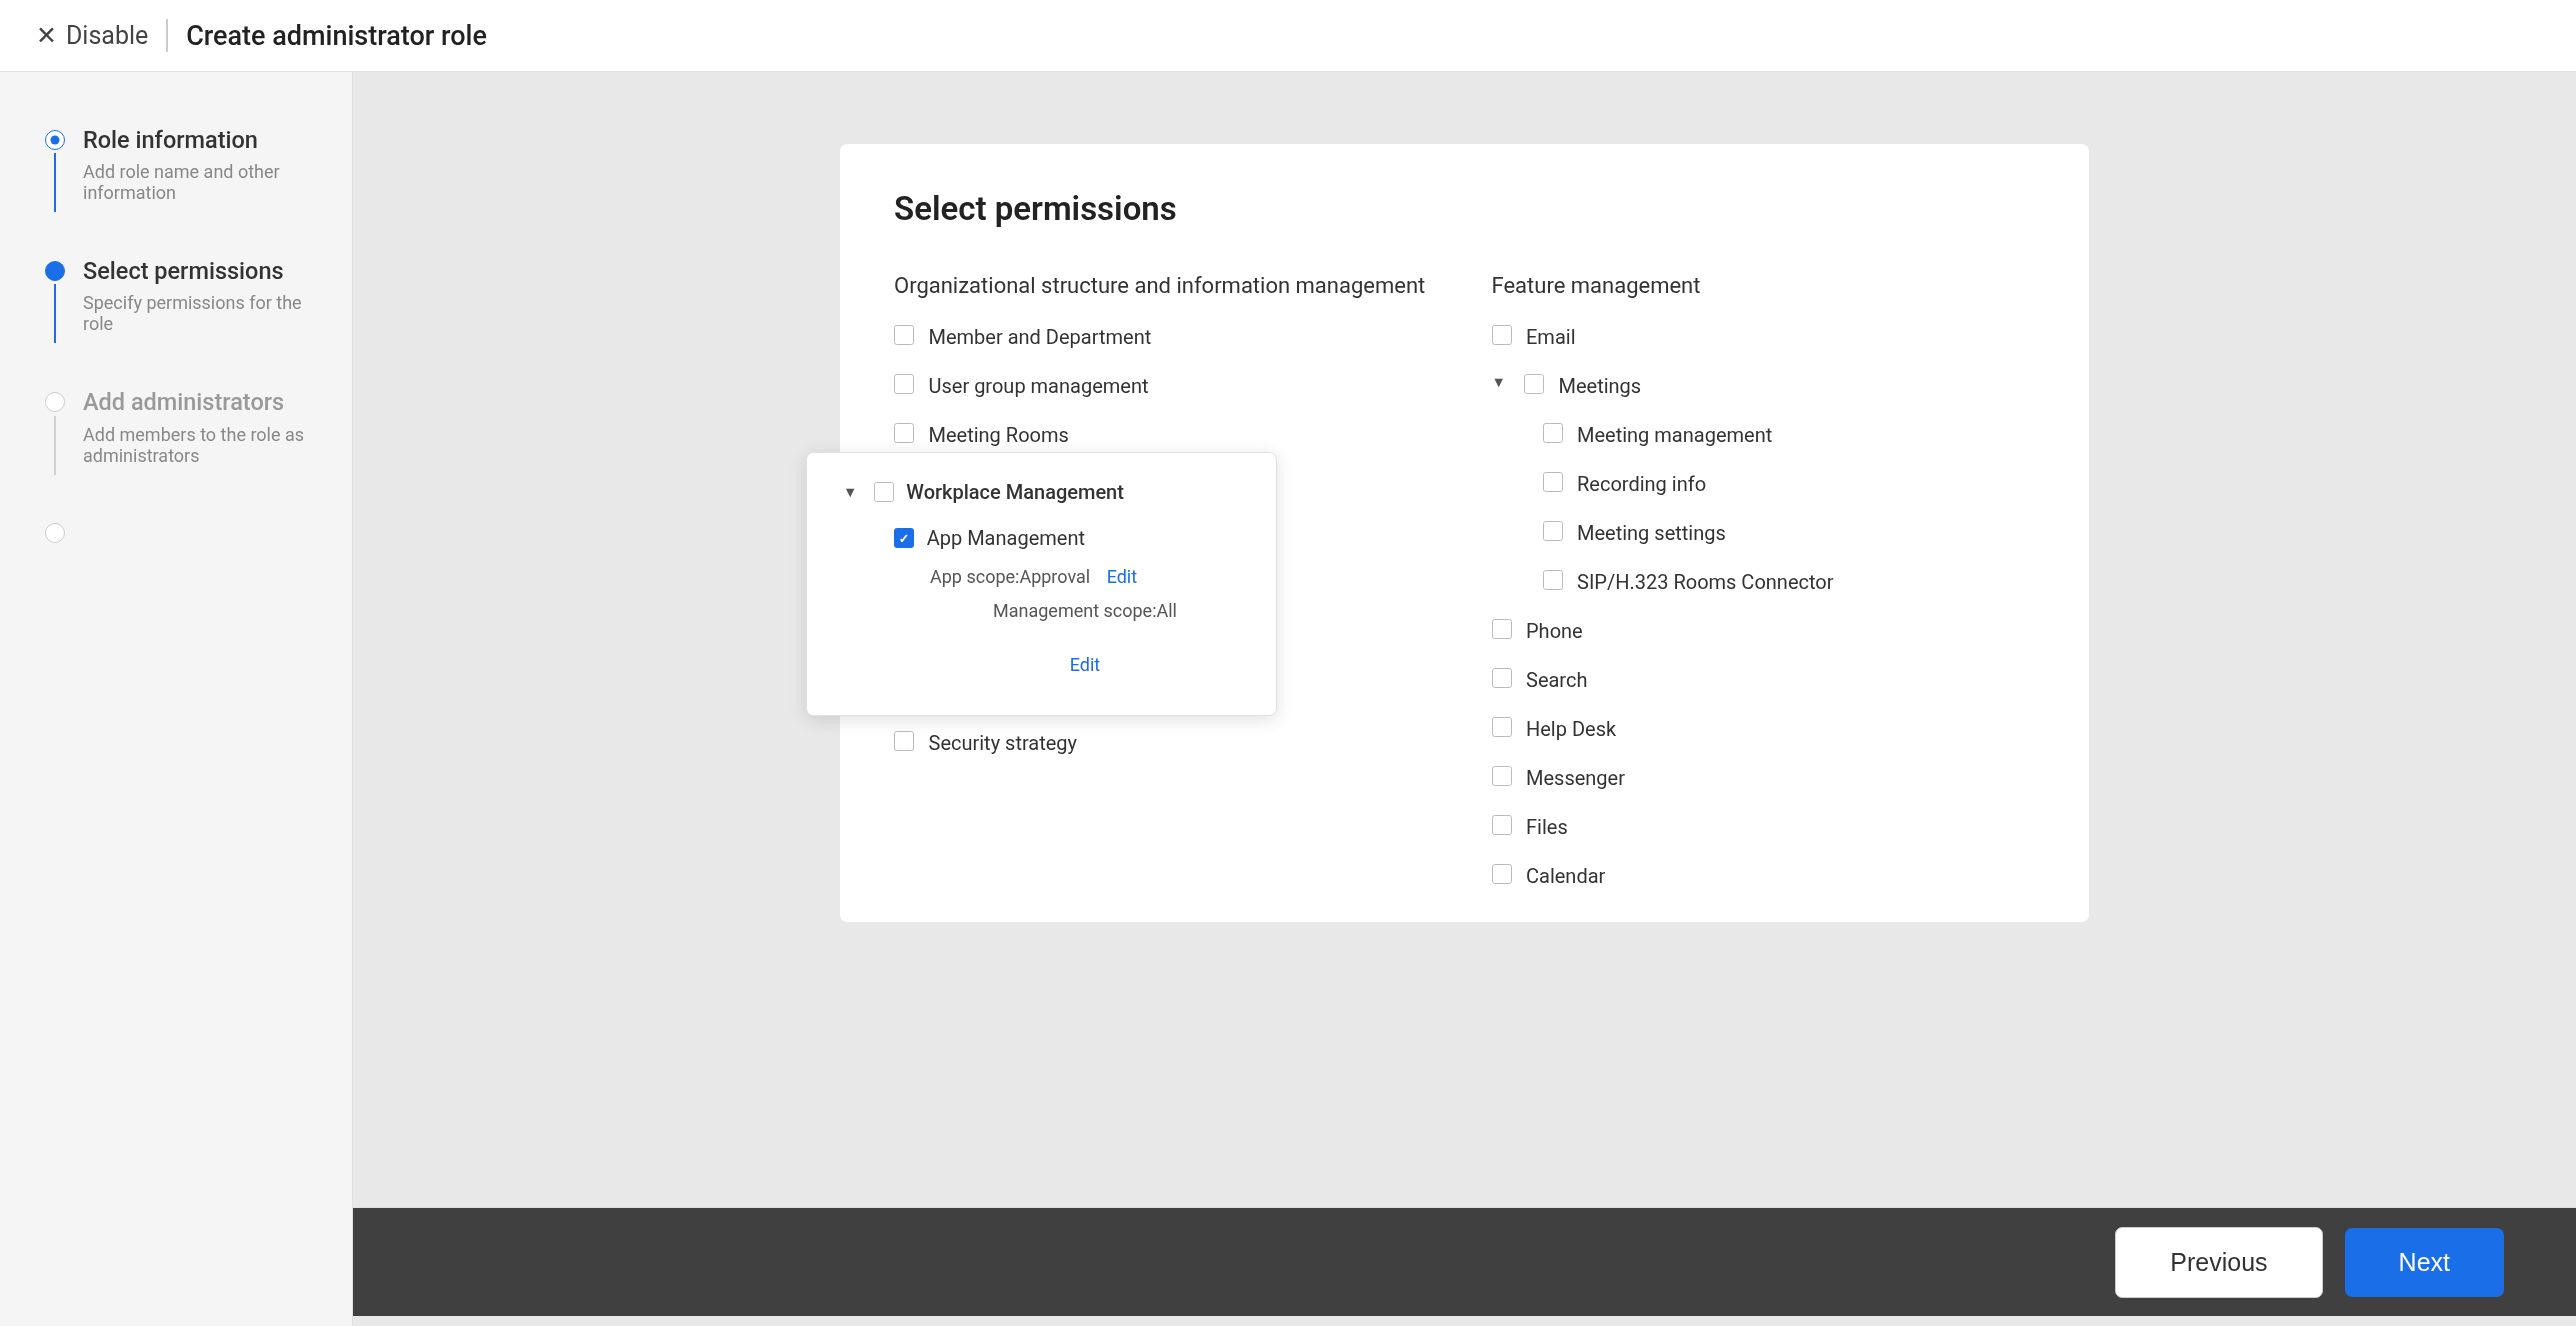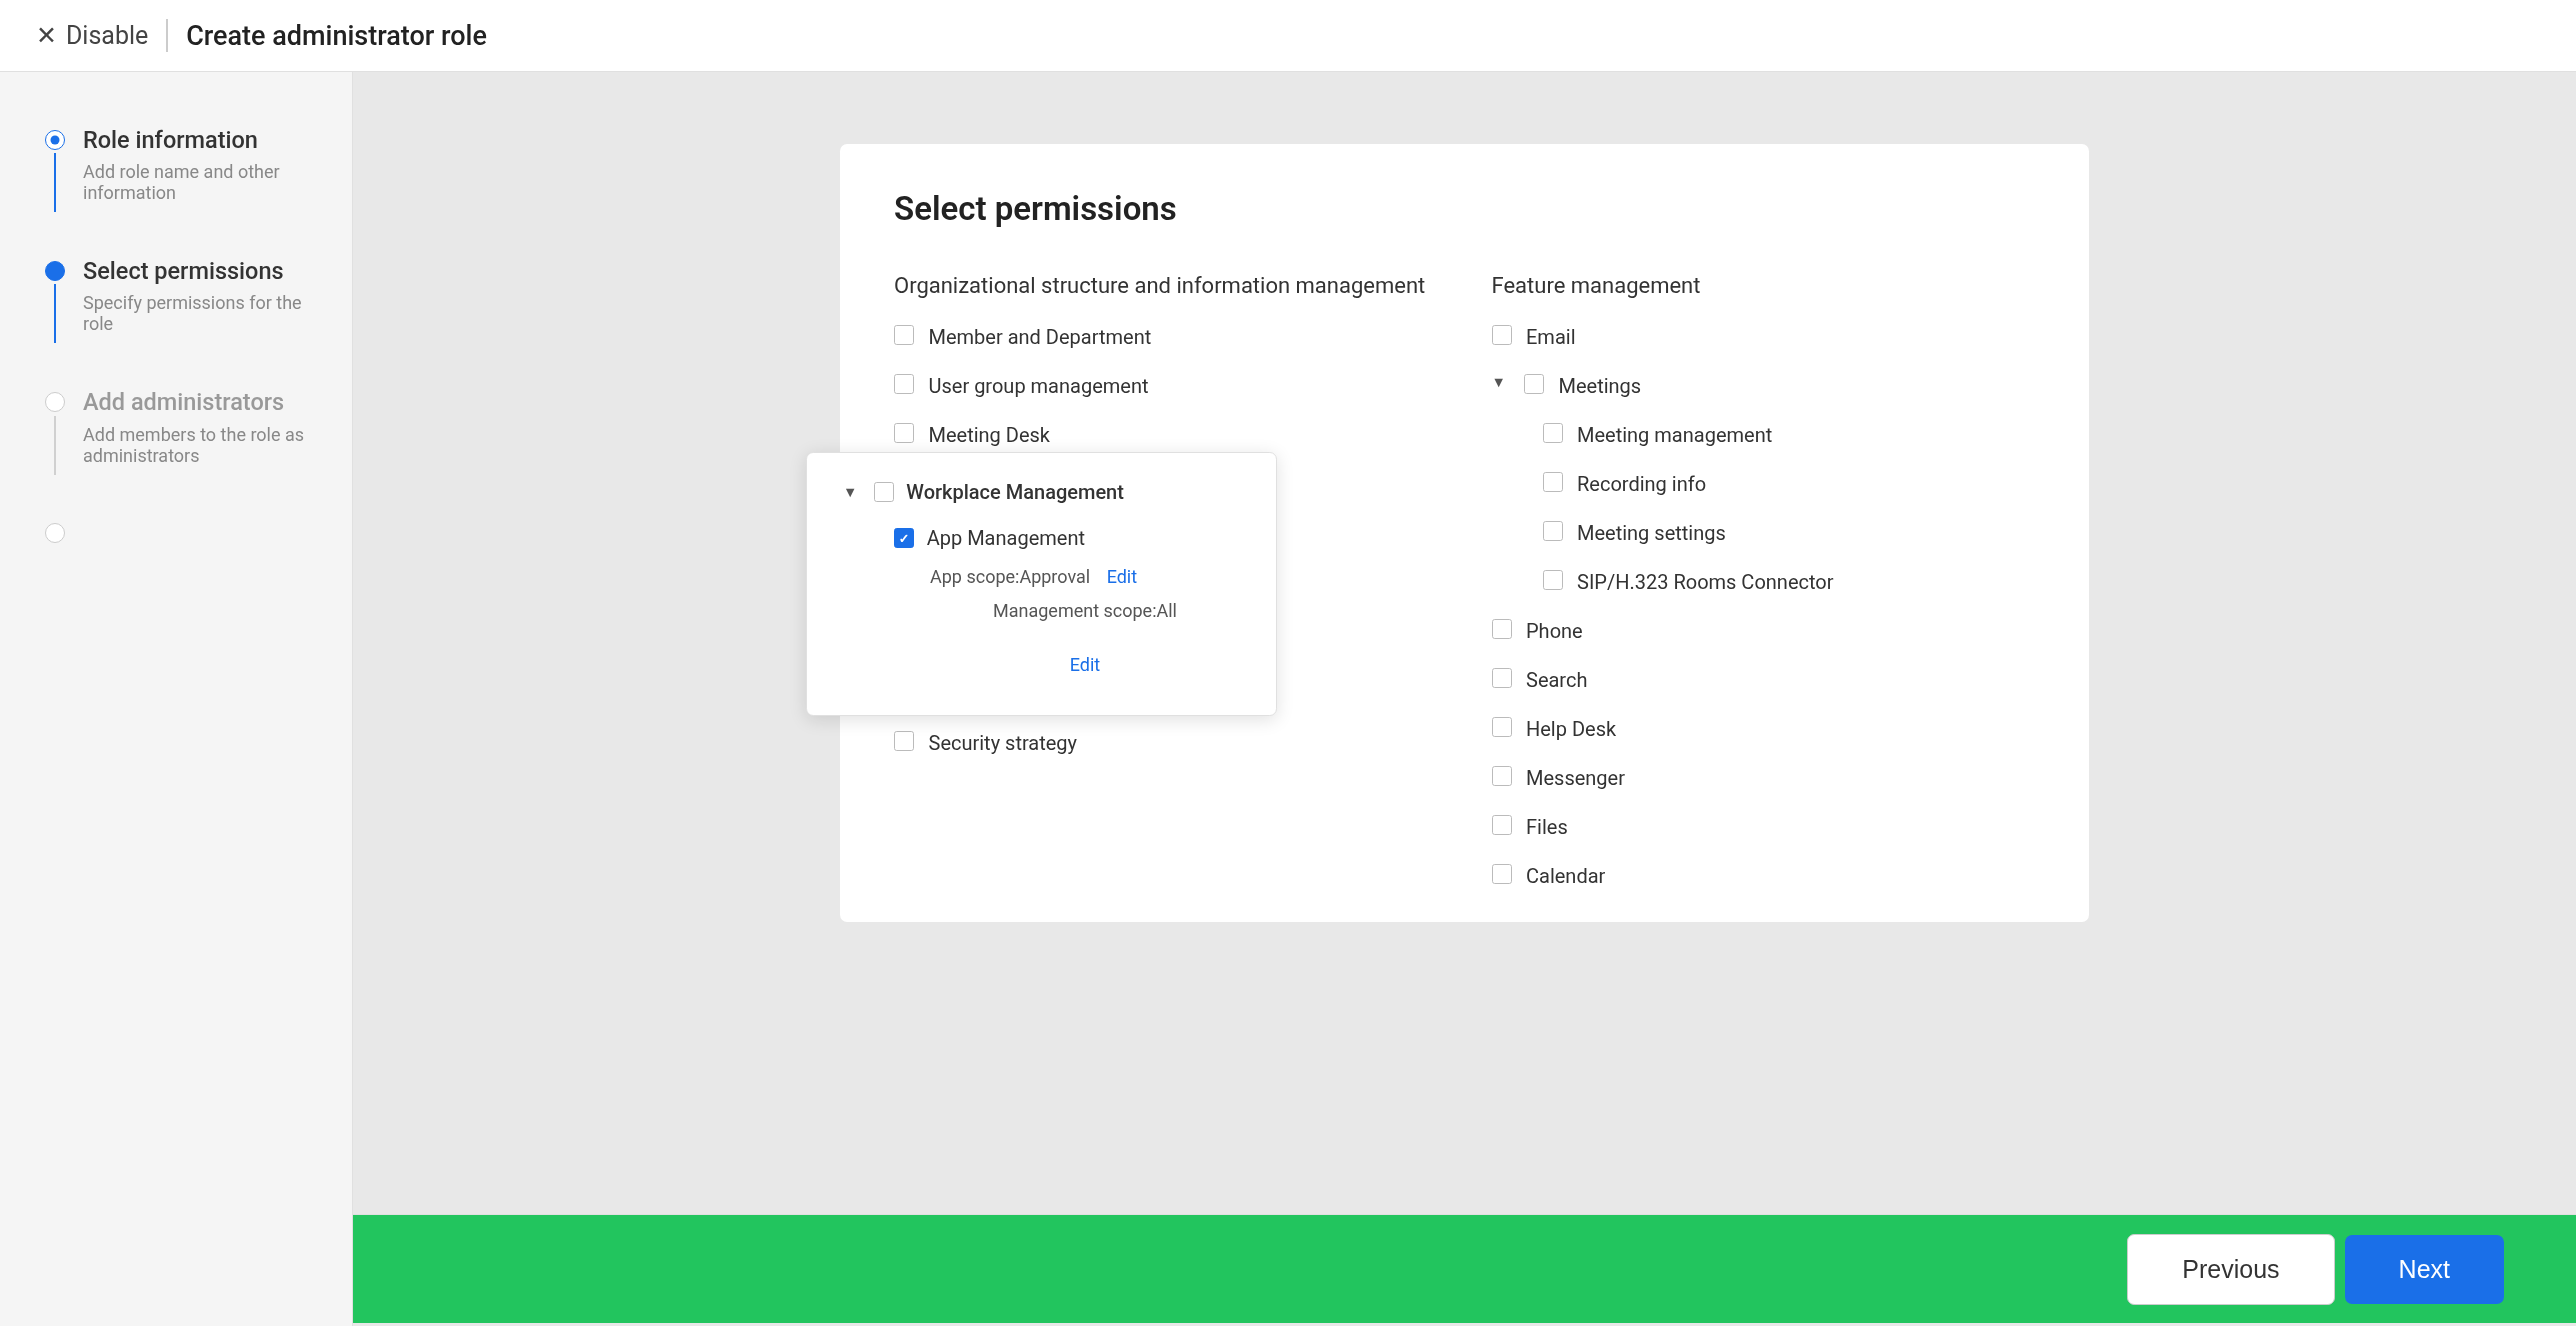--- a/index.html
+++ b/index.html
@@ -252,30 +252,30 @@
     .edit-link {
       color: #1a6fe8;
       cursor: pointer;
       text-decoration: none;
       font-size: 18px;
     }
 
     
     .bottom-bar {
       position: absolute;
-      bottom: 4px;
+      bottom: 11px;
       left: 0;
       right: 0;
       height: 109px;
-      background: #22c55e;
+      background: #404040;
       display: flex;
       align-items: center;
       justify-content: flex-end;
       padding: 0 72px;
-      gap: 10px;
+      gap: 22px;
       border-top: 0.9px solid #e0e0e0;
     }
 
     .btn-previous {
       padding: 20px 54px;
       font-size: 25px;
       background: #fff;
       border: 0.9px solid #ccc;
       border-radius: 7.2px;
       cursor: pointer;
@@ -366,21 +366,21 @@
             <span>Member and Department</span>
           </div>
 
           <div class="perm-item">
             <div class="perm-checkbox"></div>
             <span>User group management</span>
           </div>
 
           <div class="perm-item">
             <div class="perm-checkbox"></div>
-            <span>Meeting Desk</span>
+            <span>Meeting Rooms</span>
           </div>
 
           <div class="perm-item">
             <span class="expand-arrow">▼</span>
             <div class="perm-checkbox"></div>
             <span>Workplace Management</span>
           </div>
 
           <div class="perm-item">
             <div class="perm-checkbox"></div>

